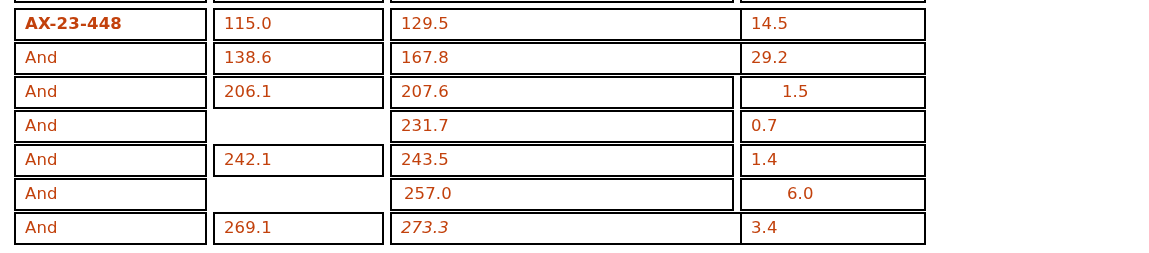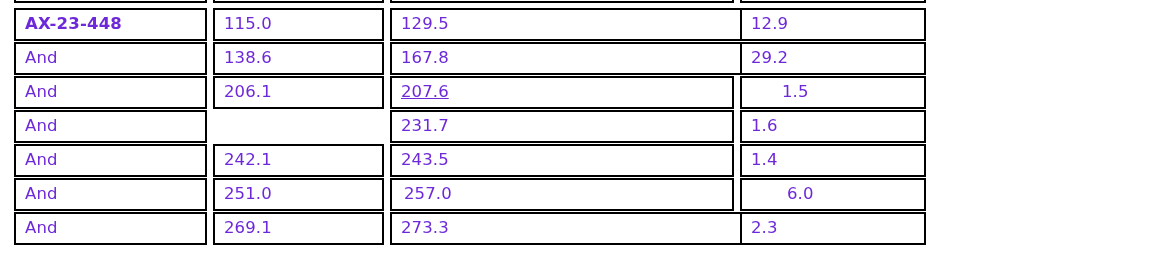--- a/index.html
+++ b/index.html
@@ -47,21 +47,21 @@
 
   .cell {
     position: absolute;
     top: 0;
     height: 33px;
     box-sizing: border-box;
     border: 2.3px solid #000000;
     background: #ffffff;
     display: flex;
     align-items: center;
-    color: #6d28d9;
+    color: #c2410c;
     font-size: 16.5px;
     line-height: 1;
     padding-left: 9px;
     letter-spacing: 0.1px;
     white-space: nowrap;
     overflow: hidden;
   }
 
   .cell.label { font-weight: 400; }
   .cell.label.bold { font-weight: 700; letter-spacing: 0.2px; }
@@ -73,50 +73,49 @@
     <div class="partial-row">
       <div class="pcell" style="left: 0px; width: 193px;"></div>
       <div class="pcell" style="left: 199px; width: 171px;"></div>
       <div class="pcell" style="left: 376px; width: 344px;"></div>
       <div class="pcell" style="left: 726px; width: 186px;"></div>
     </div>
     <div class="row" style="top: 8px; width: 1149px;">
       <div class="cell label bold" style="left: 14px; width: 193px;">AX-23-448</div>
       <div class="cell" style="left: 213px; width: 171px;">115.0</div>
       <div class="cell" style="left: 390px; width: 408px;">129.5</div>
-      <div class="cell" style="left: 740px; width: 186px;">12.9</div>
+      <div class="cell" style="left: 740px; width: 186px;">14.5</div>
     </div>
     <div class="row" style="top: 42px; width: 1149px;">
       <div class="cell label" style="left: 14px; width: 193px;">And</div>
       <div class="cell" style="left: 213px; width: 171px;">138.6</div>
       <div class="cell" style="left: 390px; width: 379px;">167.8</div>
       <div class="cell" style="left: 740px; width: 186px;">29.2</div>
     </div>
     <div class="row" style="top: 76px; width: 1149px;">
       <div class="cell label" style="left: 14px; width: 193px;">And</div>
       <div class="cell" style="left: 213px; width: 171px;">206.1</div>
-      <div class="cell" style="left: 390px; width: 344px; text-decoration: underline;">207.6</div>
+      <div class="cell" style="left: 390px; width: 344px;">207.6</div>
       <div class="cell" style="left: 740px; width: 186px; padding-left: 40px;">1.5</div>
     </div>
     <div class="row" style="top: 110px; width: 1149px;">
       <div class="cell label" style="left: 14px; width: 193px;">And</div>
       <div class="cell" style="left: 390px; width: 344px;">231.7</div>
-      <div class="cell" style="left: 740px; width: 186px;">1.6</div>
+      <div class="cell" style="left: 740px; width: 186px;">0.7</div>
     </div>
     <div class="row" style="top: 144px; width: 1149px;">
       <div class="cell label" style="left: 14px; width: 193px;">And</div>
       <div class="cell" style="left: 213px; width: 171px;">242.1</div>
       <div class="cell" style="left: 390px; width: 344px;">243.5</div>
       <div class="cell" style="left: 740px; width: 186px;">1.4</div>
     </div>
     <div class="row" style="top: 178px; width: 1149px;">
       <div class="cell label" style="left: 14px; width: 193px;">And</div>
-      <div class="cell" style="left: 213px; width: 171px;">251.0</div>
       <div class="cell" style="left: 390px; width: 344px; padding-left: 12px;">257.0</div>
       <div class="cell" style="left: 740px; width: 186px; padding-left: 45px;">6.0</div>
     </div>
     <div class="row" style="top: 212px; width: 1149px;">
       <div class="cell label" style="left: 14px; width: 193px;">And</div>
       <div class="cell" style="left: 213px; width: 171px;">269.1</div>
-      <div class="cell" style="left: 390px; width: 416px;">273.3</div>
-      <div class="cell" style="left: 740px; width: 186px;">2.3</div>
+      <div class="cell" style="left: 390px; width: 416px; font-style: italic;">273.3</div>
+      <div class="cell" style="left: 740px; width: 186px;">3.4</div>
     </div>
   </div>
 
 </body></html>

